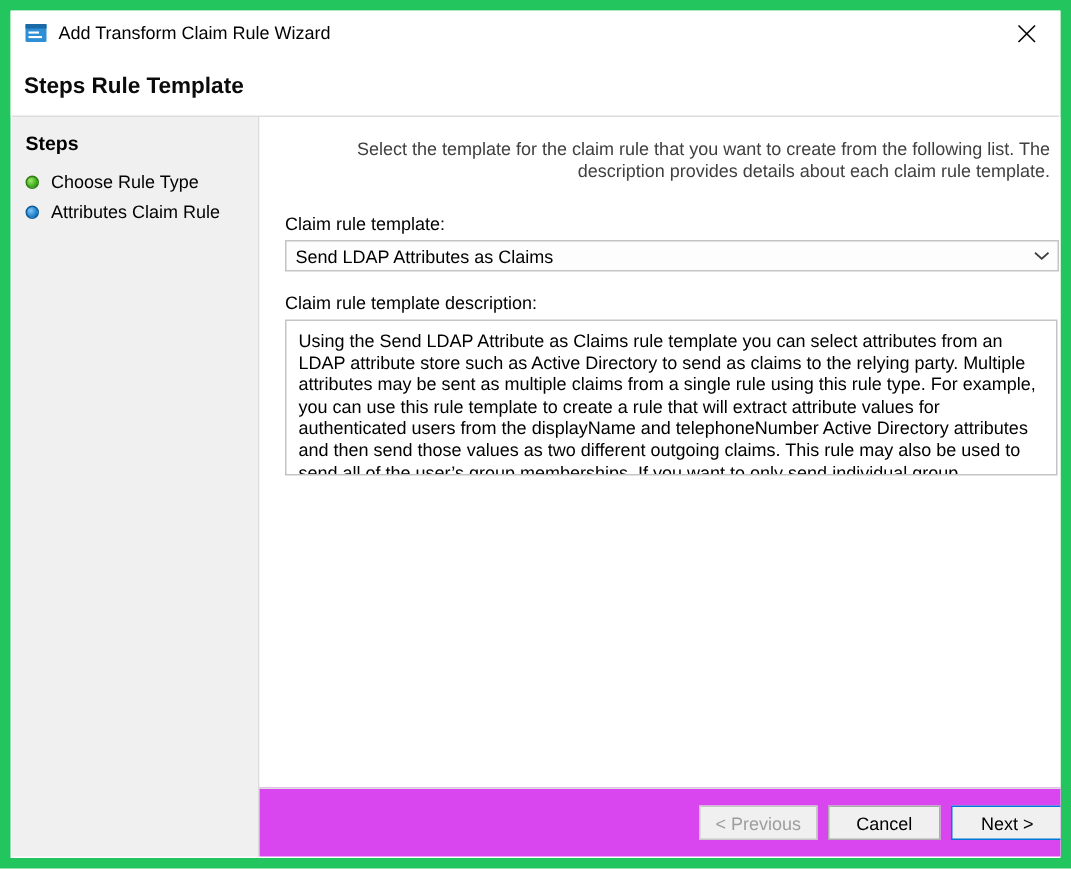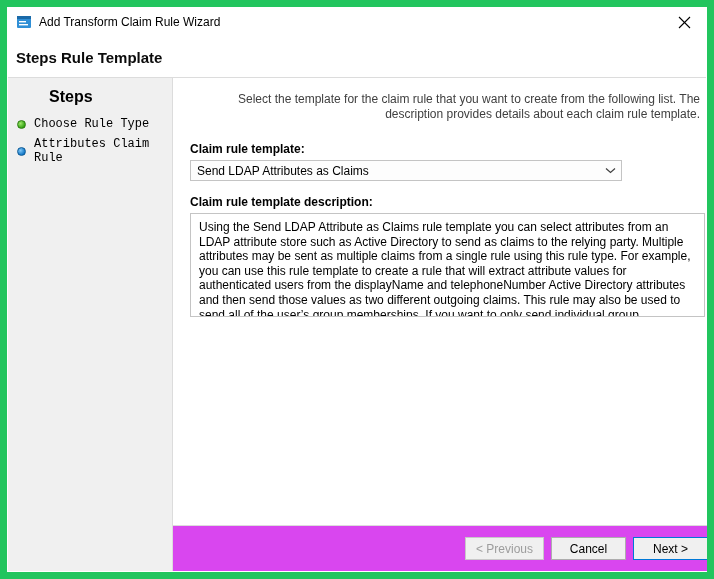--- a/index.html
+++ b/index.html
@@ -85,32 +85,30 @@
   .sidebar {
     width: 165px;
     flex: 0 0 165px;
     background: #f0f0f0;
     border-right: 1px solid #dcdcdc;
     padding-top: 10px;
     box-sizing: border-box;
   }
   .steps-title {
     font-weight: bold;
-    font-size: 16px;
+    font-size: 13px;
     padding: 0 12px 8px 9px;
     color: #000;
-    margin-left: 32px;
   }
   .step {
     display: flex;
     align-items: center;
     padding: 3px 0 3px 9px;
     font-size: 12px;
     color: #000;
-    font-family: Liberation Mono, monospace;
   }
   .bullet {
     width: 9px;
     height: 9px;
     border-radius: 50%;
     margin-right: 8px;
     flex: 0 0 auto;
     box-sizing: border-box;
   }
   .bullet.done {
@@ -135,26 +133,25 @@
     line-height: 15px;
     color: #404040;
     margin: 0 0 20px 0;
     max-width: 510px;
     text-align: right;
   }
   .field-label {
     font-size: 12px;
     color: #000;
     margin-bottom: 4px;
-    font-weight: bold;
   }
   .combo {
     position: relative;
     height: 21px;
-    width: 432px;
+    width: 516px;
     border: 1px solid #c4c4c4;
     background: #fdfdfd;
     box-sizing: border-box;
     display: flex;
     align-items: center;
     margin-bottom: 14px;
   }
   .combo-value {
     padding-left: 6px;
     font-size: 12px;

